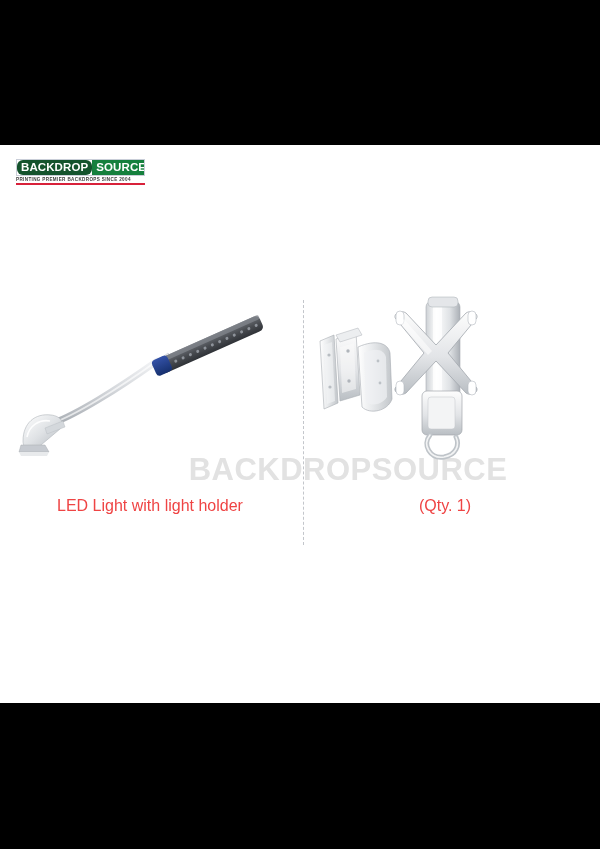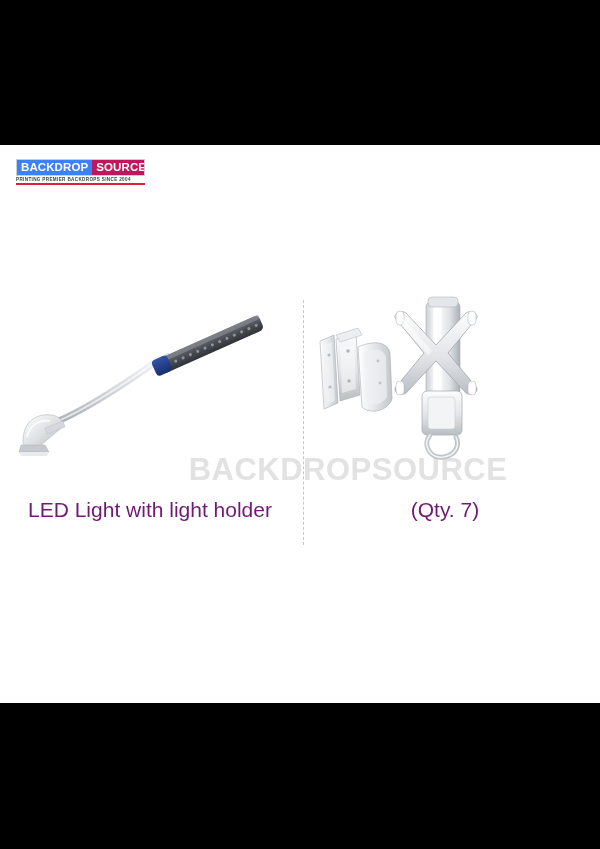--- a/index.html
+++ b/index.html
@@ -56,22 +56,22 @@
     align-items: center;
     justify-content: center;
     font-weight: bold;
     font-size: 11.5px;
     letter-spacing: 0.1px;
     color: #ffffff;
     line-height: 1;
     padding: 0 4px;
     white-space: nowrap;
   }
-  #logo-backdrop { background: #3b82f6; }
-  #logo-source { background: #be185d; }
+  #logo-backdrop { background: #14532d; border-radius: 6px; }
+  #logo-source { background: #15803d; }
   #logo-tagline {
     margin-top: 1px;
     font-size: 4.6px;
     letter-spacing: 0.35px;
     color: #3d3d3d;
     white-space: nowrap;
     font-weight: bold;
     transform-origin: left top;
   }
   #logo-underline {
@@ -90,22 +90,22 @@
   }
   #col-left  { left: 5px; }
   #col-right { left: 300px; }
 
   .product-figure {
     position: relative;
     height: 200px;
     width: 100%;
   }
   .caption {
-    font-size: 21px;
-    color: #701a75;
+    font-size: 16px;
+    color: #ef4444;
     line-height: 1.42;
     font-family: "Liberation Sans", sans-serif;
   }
 
   
   #divider {
     position: absolute;
     left: 303px;
     top: 155px;
     width: 0;
@@ -290,17 +290,17 @@
             <path d="M 104 24 L 132 56 L 128 60 L 100 28 Z" fill="#ffffff" opacity="0.55"></path>
 
             <rect x="122" y="96" width="40" height="44" rx="5" fill="url(#metalGradV)" stroke="#a3a8ae" stroke-width="0.7"></rect>
             <rect x="128" y="102" width="27" height="32" rx="3" fill="#f3f4f5" stroke="#c0c5ca" stroke-width="0.5"></rect>
 
             <path d="M 130 140 C 122 150, 130 164, 144 162 C 156 160, 160 150, 156 142" fill="none" stroke="#bfc4c9" stroke-width="5" stroke-linecap="round"></path>
             <path d="M 130 140 C 122 150, 130 164, 144 162 C 156 160, 160 150, 156 142" fill="none" stroke="#ffffff" stroke-width="1.6" stroke-linecap="round" opacity="0.8"></path>
           </g>
         </svg>
       </div>
-      <div class="caption">(Qty. 7)</div>
+      <div class="caption">(Qty. 1)</div>
     </div>
 
   </div>
 </div>
 
 </body></html>

